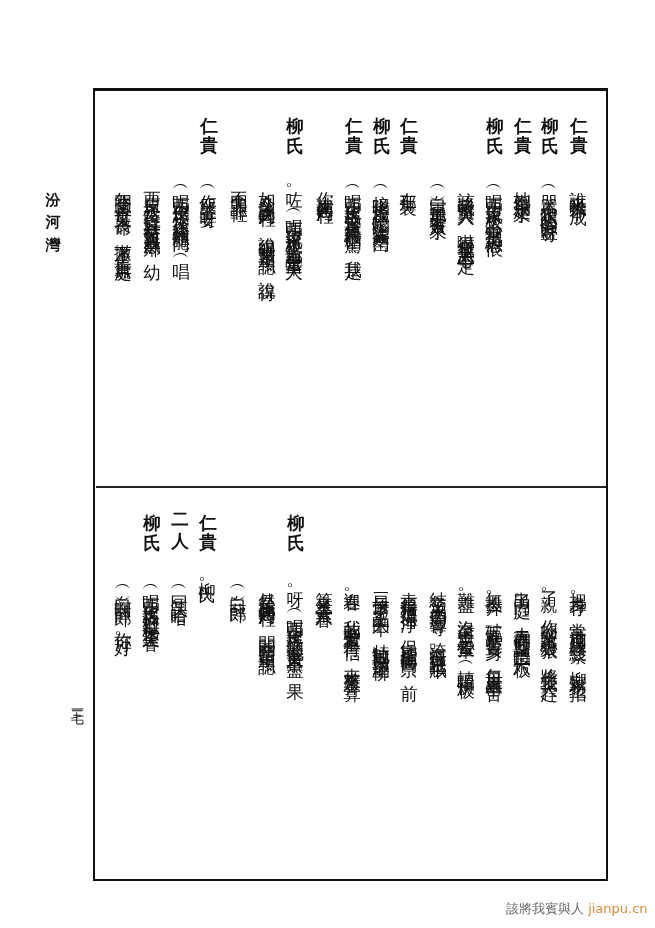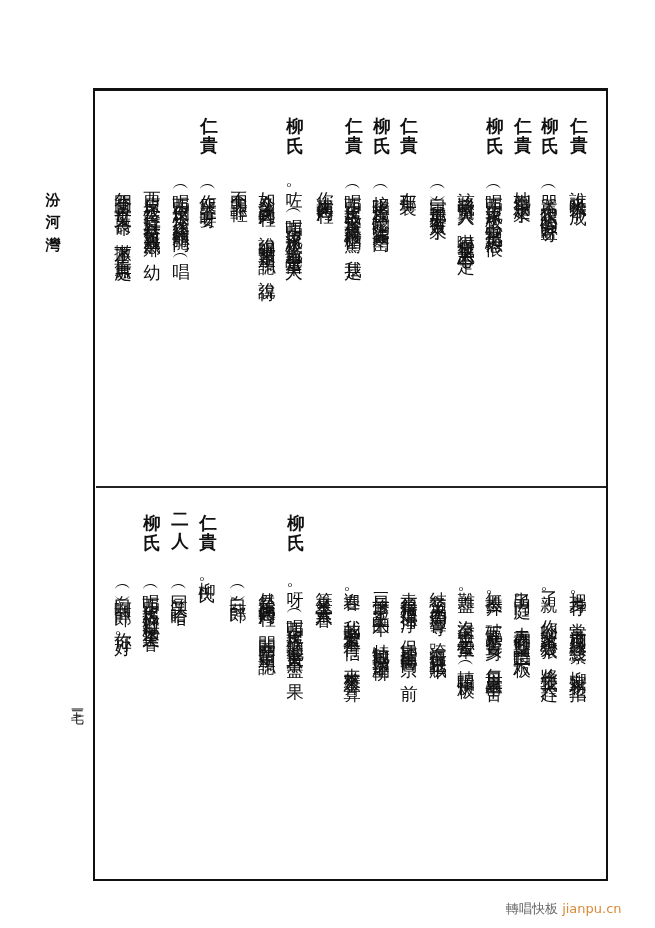--- a/index.html
+++ b/index.html
@@ -90,15 +90,15 @@
 <div class="col" style="left:196px;top:568px;">柳氏。</div>
 
 <div class="speaker" style="left:168px;top:500px;">二人</div>
 <div class="col" style="left:168px;top:578px;">（同笑）哈哈。</div>
 
 <div class="speaker" style="left:140px;top:500px;">柳氏</div>
 <div class="col" style="left:140px;top:578px;">（唱西皮搖板）好似枯木逢了春。</div>
 <div class="col" style="left:112px;top:578px;">（白）啊薛郎。你可好。</div>
 
 <div class="watermark">
-  <span>轉唱快板</span>
+  <span>該將我賓與人</span>
   <span class="site">jianpu.cn</span>
 </div>
 
 </body></html>

